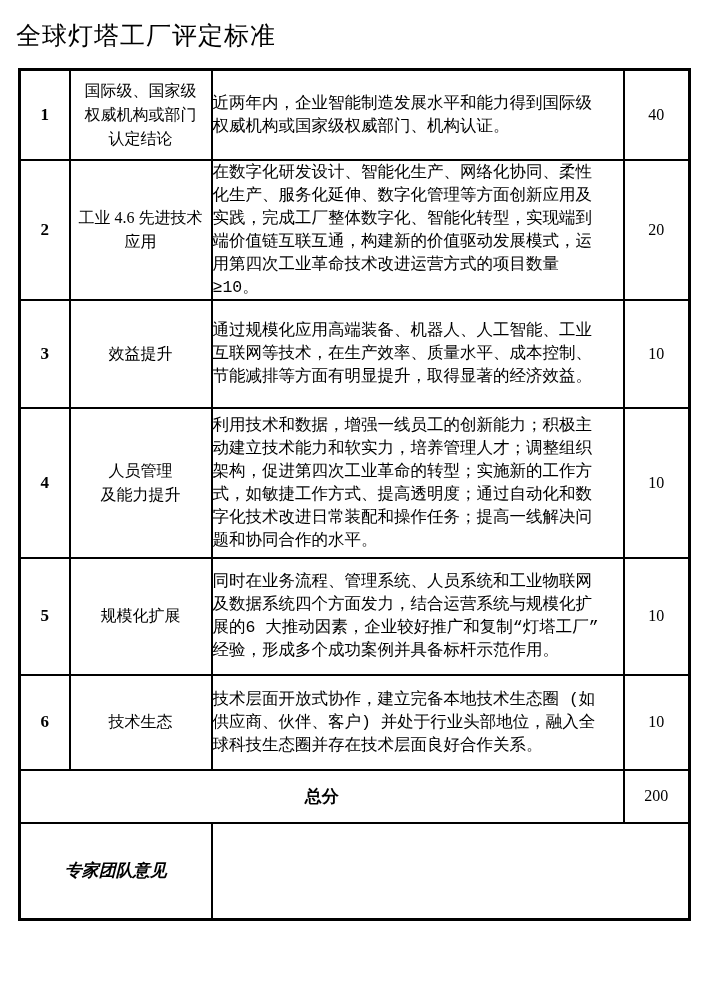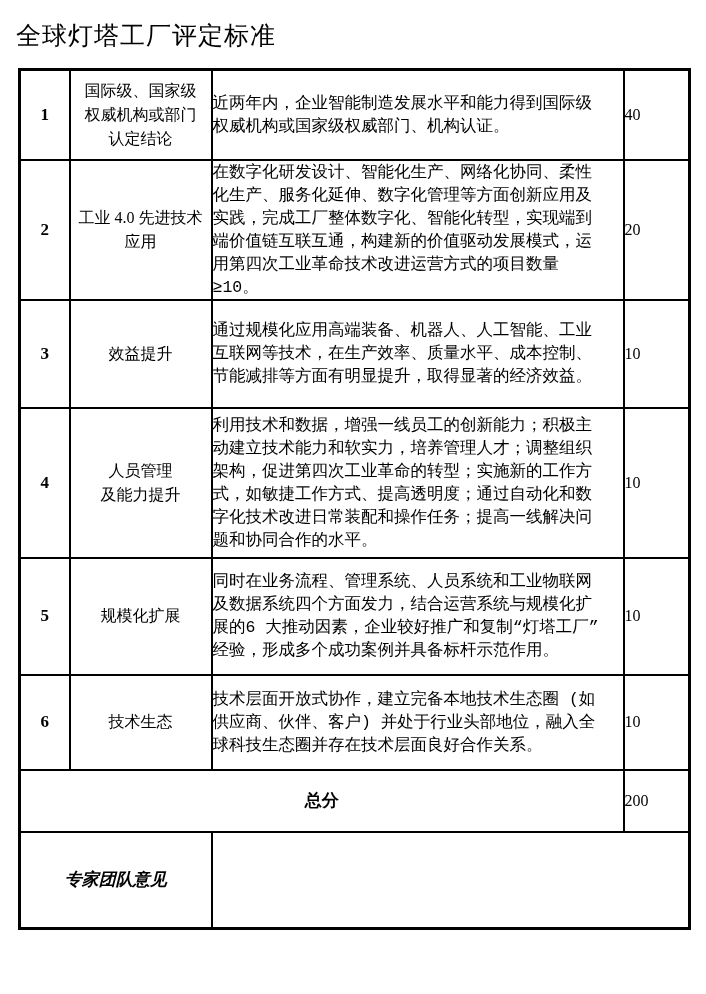--- a/index.html
+++ b/index.html
@@ -46,21 +46,21 @@
   .col-desc  { width: 412px; }
   .col-score { width: 66px;  }
 
   tr.row-header { height: 67px; }
   tr.row-1 { height: 90px;  }
   tr.row-2 { height: 135px; }
   tr.row-3 { height: 108px; }
   tr.row-4 { height: 150px; }
   tr.row-5 { height: 117px; }
   tr.row-6 { height: 95px;  }
-  tr.row-total  { height: 62px; }
+  tr.row-total  { height: 53px; }
   tr.row-expert { height: 97px; font-style: italic; }
 
   th.hcell {
     font-size: 18px;
     font-weight: bold;
     text-align: center;
   }
   td.num {
     font-size: 17px;
     font-weight: bold;
@@ -76,20 +76,21 @@
   td.desc {
     font-size: 16.5px;
     line-height: 23px;
     text-align: left;
     padding: 2px 6px 2px 8px;
     white-space: pre-line;
     font-family: Liberation Mono, monospace;
   }
   td.score {
     font-size: 16px;
+    text-align: center;
   }
   td.total-label, td.expert-label {
     font-size: 17px;
     font-weight: bold;
     text-align: center;
   }
   td.expert-comment {
     background: #ffffff;
   }
 </style>
@@ -114,21 +115,21 @@
       <td class="item">国际级、国家级
 权威机构或部门
 认定结论</td>
       <td class="desc">近两年内，企业智能制造发展水平和能力得到国际级
 权威机构或国家级权威部门、机构认证。</td>
       <td class="score">40</td>
     </tr>
 
     <tr class="row-2">
       <td class="num">2</td>
-      <td class="item">工业 4.0 先进技术
+      <td class="item">工业 4.6 先进技术
 应用</td>
       <td class="desc">在数字化研发设计、智能化生产、网络化协同、柔性
 化生产、服务化延伸、数字化管理等方面创新应用及
 实践，完成工厂整体数字化、智能化转型，实现端到
 端价值链互联互通，构建新的价值驱动发展模式，运
 用第四次工业革命技术改进运营方式的项目数量
 ≥10。</td>
       <td class="score">20</td>
     </tr>
 

